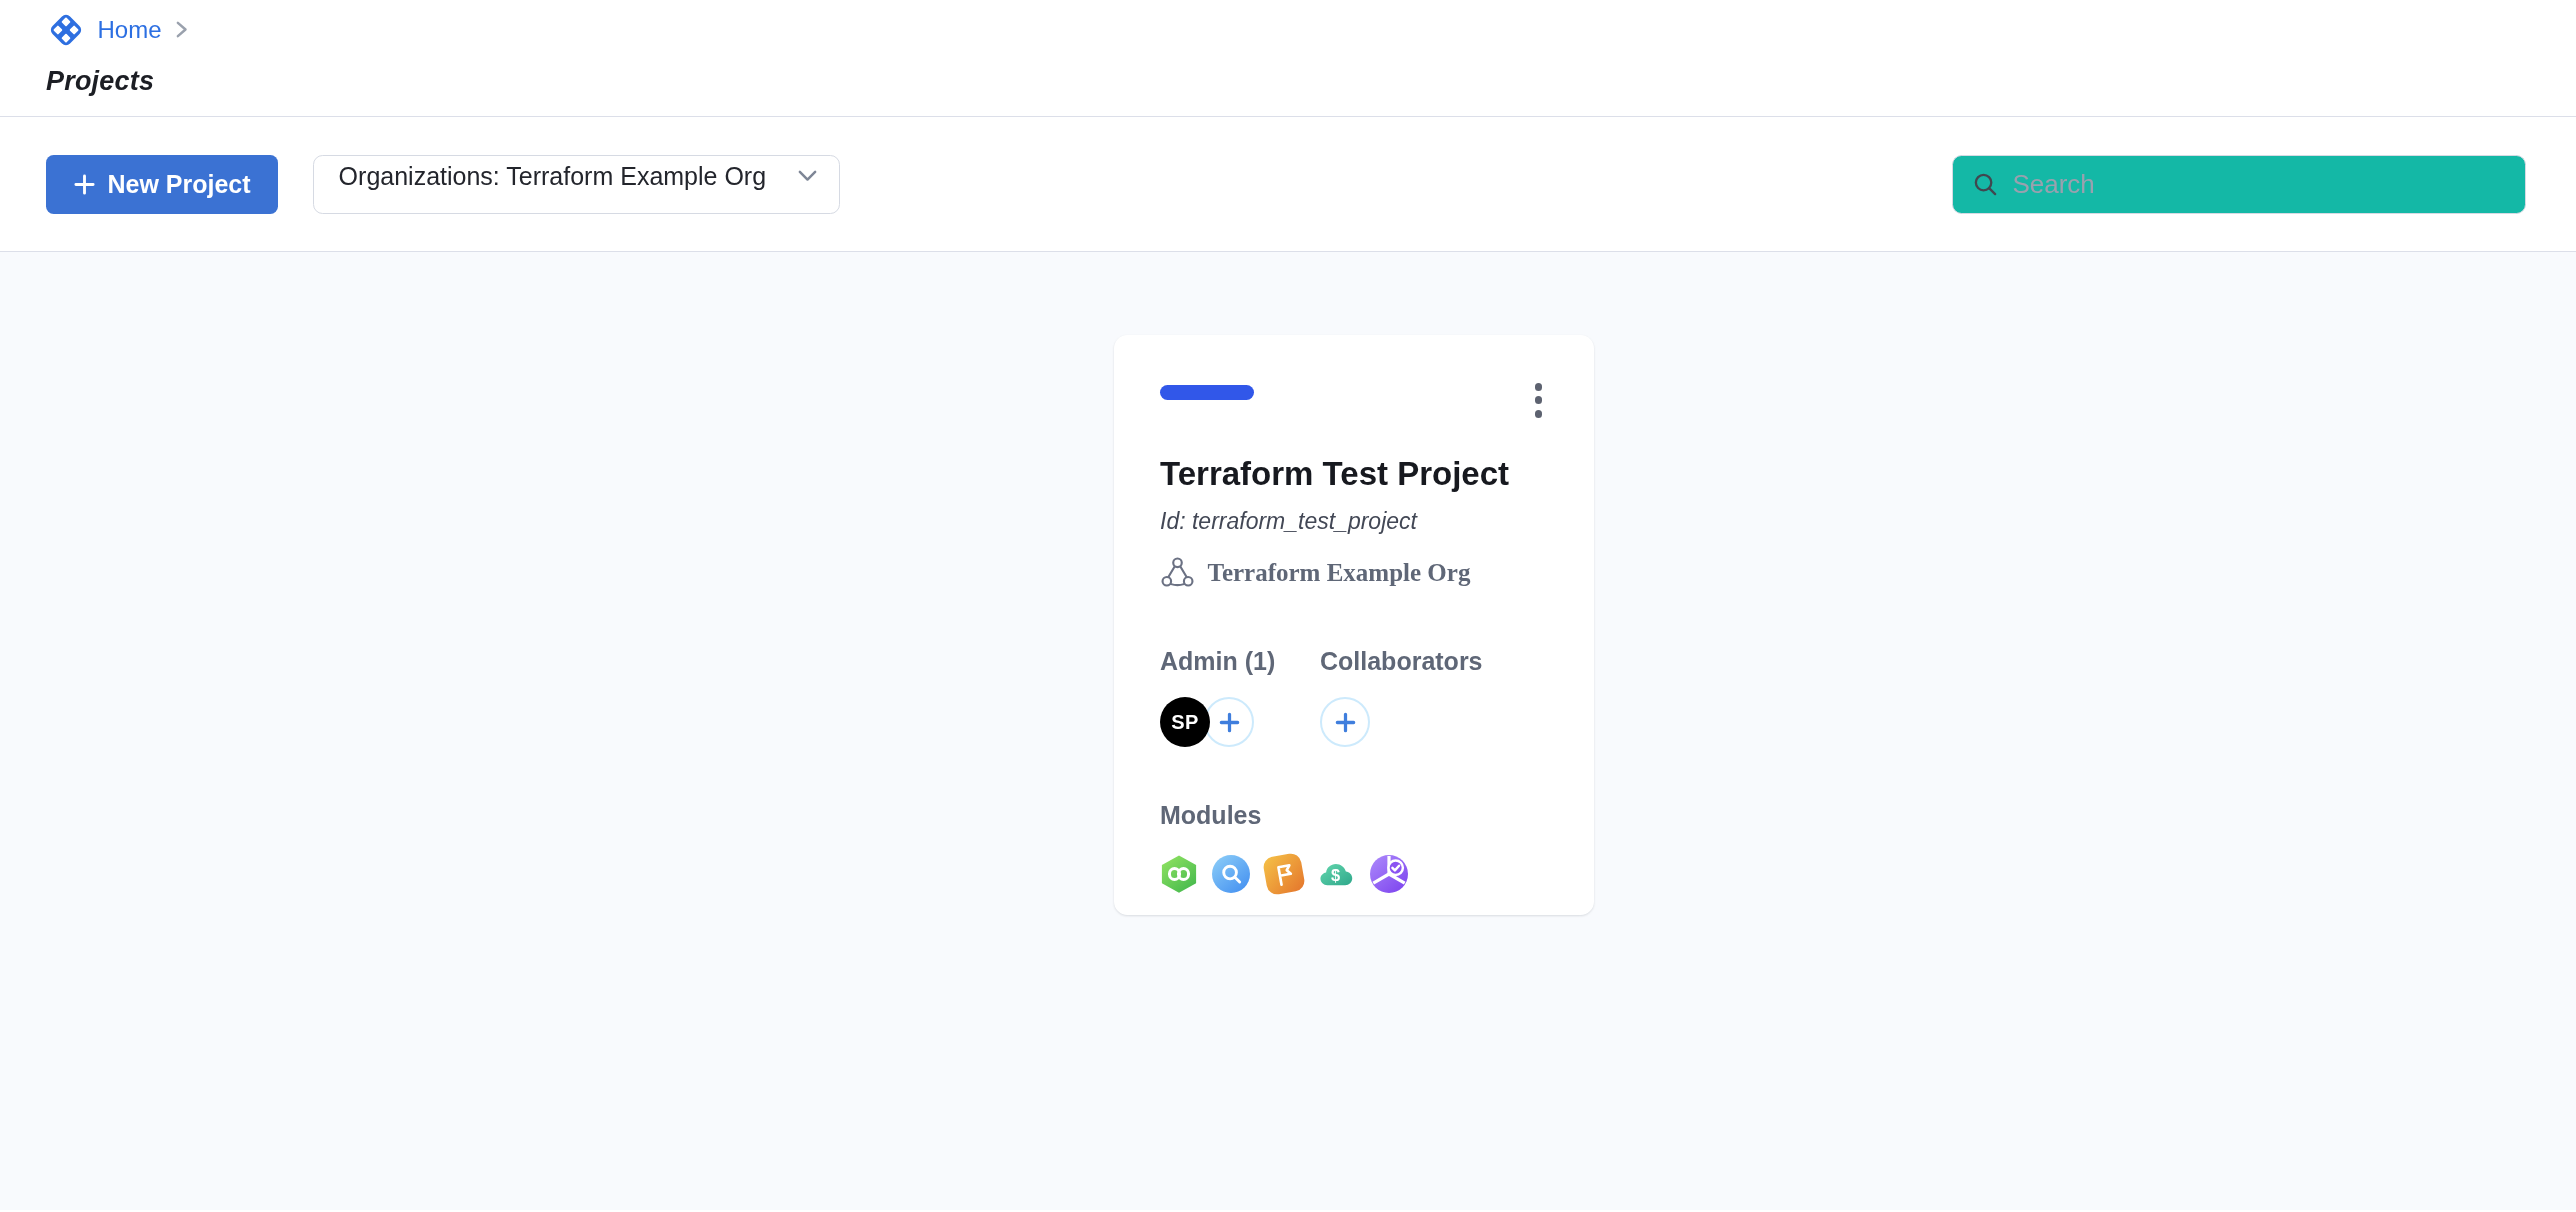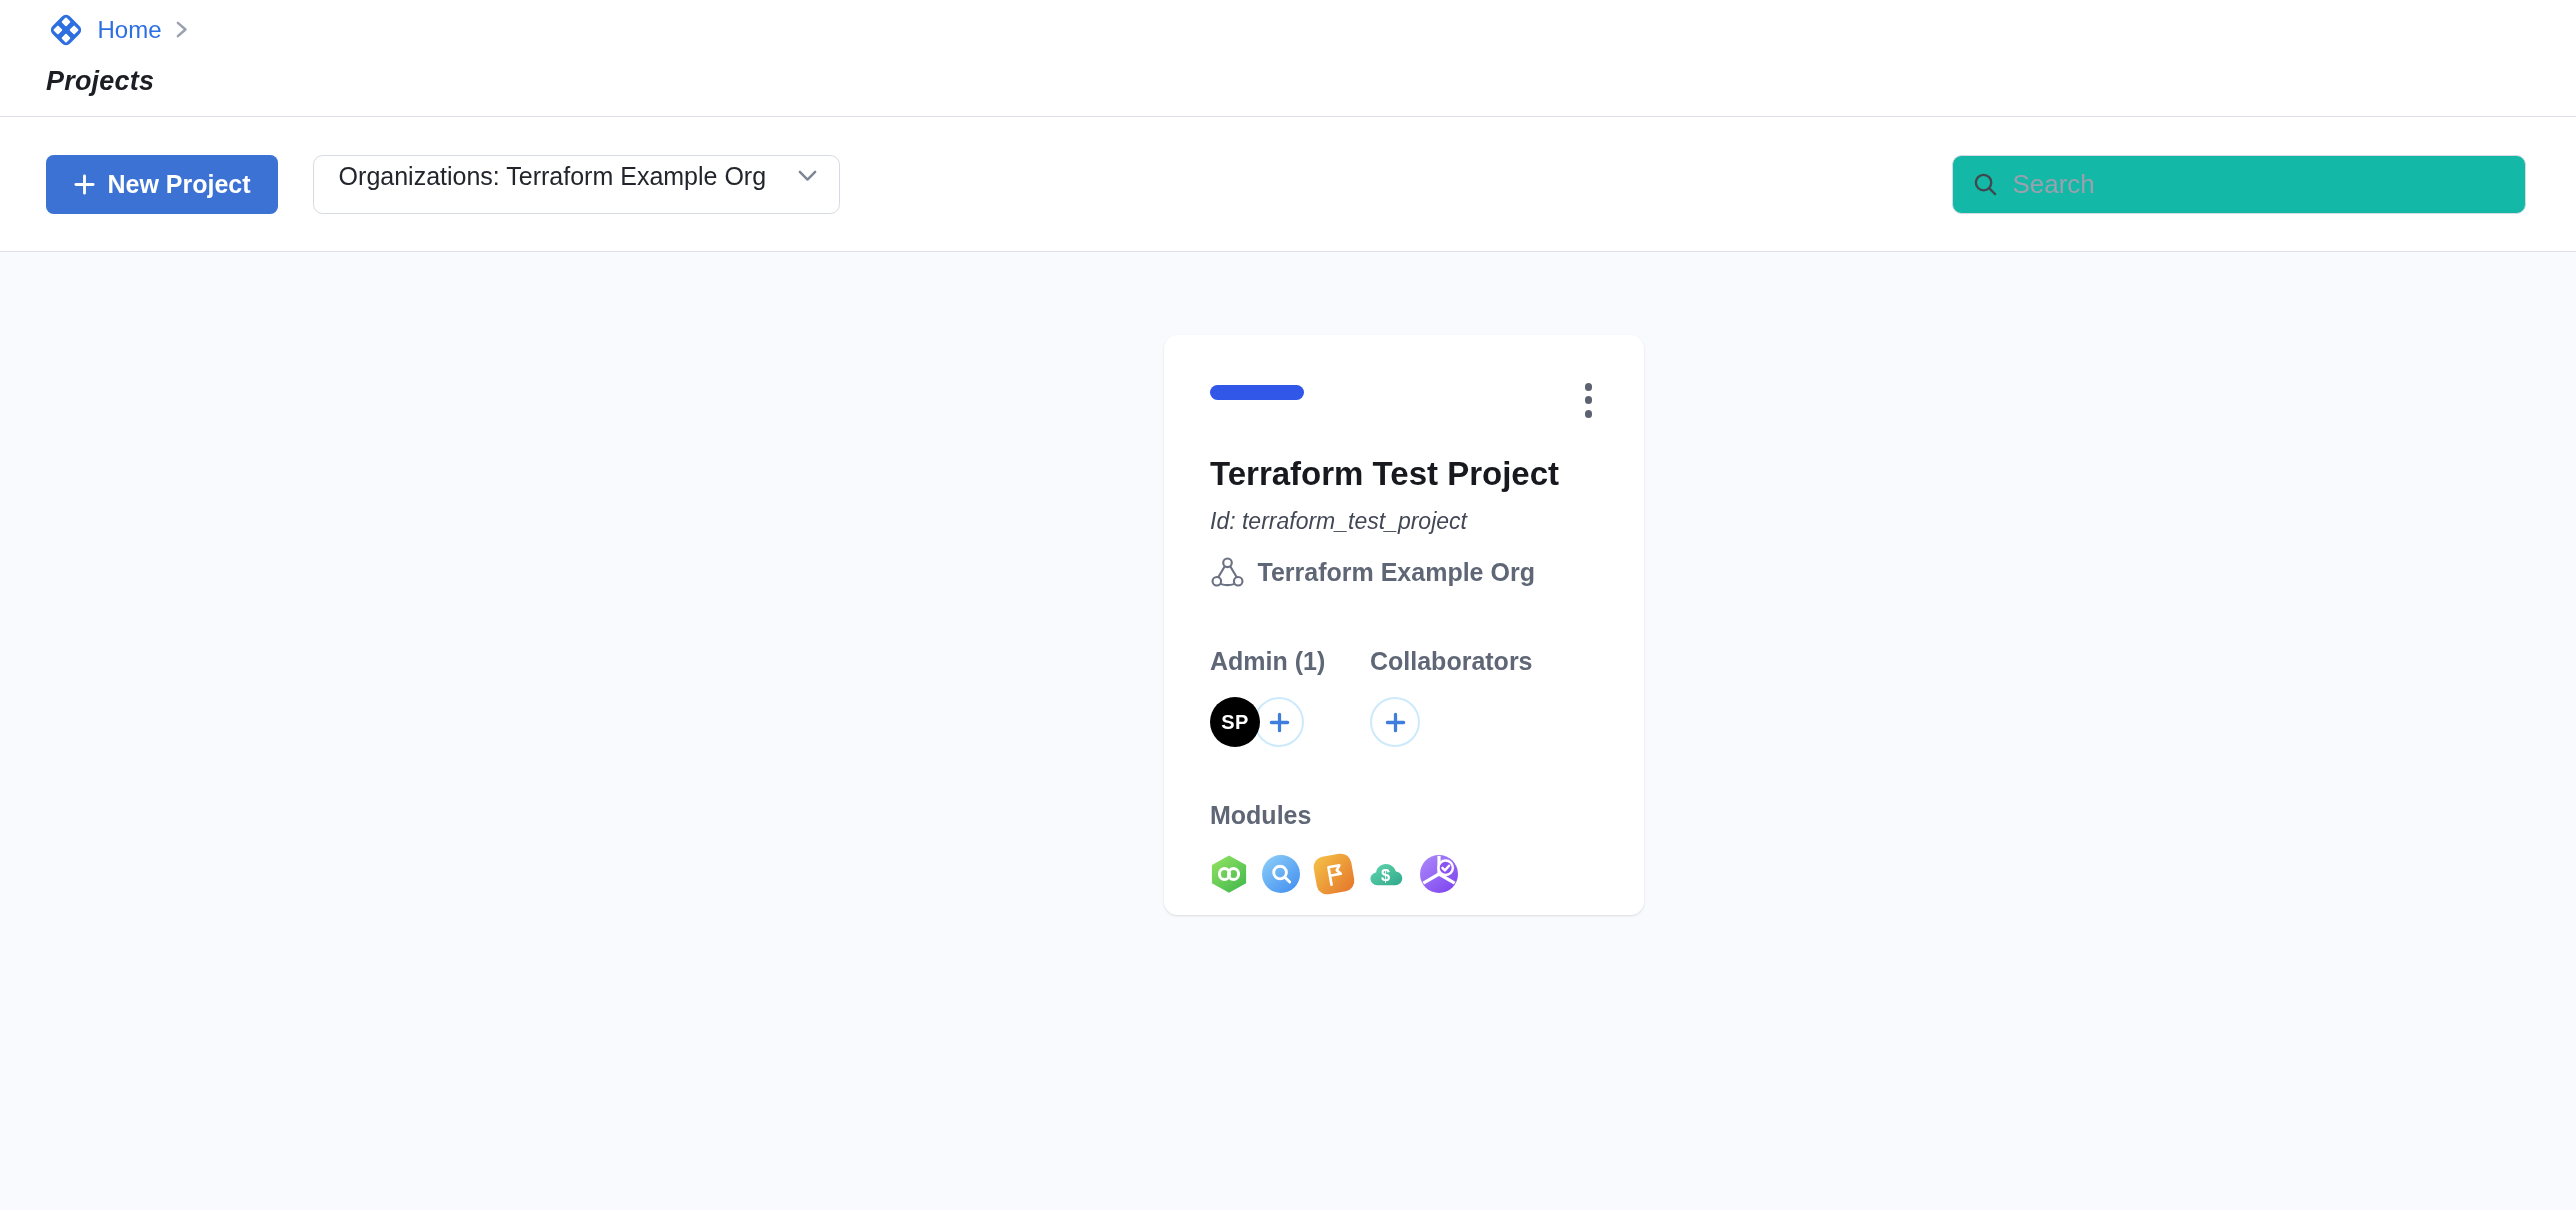--- a/index.html
+++ b/index.html
@@ -29,30 +29,30 @@
                 border:1.9px solid #d6dae3; border-radius:9.6px; background:#14b8a6; padding:0 19px; }
   .search-box input { border:none; outline:none; flex:1; font-size:26px; color:#23252c;
                       font-family:"Liberation Sans", sans-serif; background:transparent; }
   .search-box input::placeholder { color:#99a1ae; }
   .view-toggle { position:absolute; left:2554px; top:173px; width:33px; height:50px;
                  display:flex; flex-direction:column; gap:6.7px; cursor:pointer; }
   .view-toggle .sq { width:29px; height:21px; background:#3a72d4; border-radius:1.9px; }
 
   
   .content { position:relative; height:958px; background:#f8fafd; }
-  .card { position:absolute; left:1164px; top:83px; width:480px; height:580px; background:#ffffff;
+  .card { position:absolute; left:1114px; top:83px; width:480px; height:580px; background:#ffffff;
           border-radius:13.4px; box-shadow:0 1px 2.9px rgba(16,24,40,.08), 0 1px 1.9px rgba(16,24,40,.05);
           padding:48px 46px; cursor:pointer; }
   .card-top { display:flex; justify-content:space-between; align-items:flex-start; }
   .accent-pill { width:94px; height:15.3px; border-radius:7.7px; background:#3157e9; margin-top:1.9px; }
   .kebab { display:flex; flex-direction:column; gap:5.8px; padding:3.8px 7.7px; margin-right:-1.9px; margin-top:-3.8px; cursor:pointer; }
   .kebab .dot { width:7.7px; height:7.7px; border-radius:50%; background:#5d6270; }
   .card-title { margin-top:35px; font-size:33px; font-weight:600; color:#17191f; line-height:1.1; }
   .card-id { margin-top:15.3px; font-size:23px; color:#434856;font-style:italic; }
-  .org-row { margin-top:21px; display:flex; align-items:center; gap:12.5px; }
+  .org-row { margin-top:21px; display:flex; align-items:center; gap:12.5px;font-family:Liberation Serif, serif; }
   .org-row span { font-size:25px; font-weight:600; color:#5f6777; }
   .section-label { font-size:25px; font-weight:600; color:#5f6777; }
   .people-row { margin-top:58px; display:flex; }
   .admin-col { width:160px; }
   .avatars { margin-top:21px; display:flex; align-items:center; }
   .avatar { width:50px; height:50px; border-radius:50%; background:#000000; color:#ffffff;
             font-size:20px; font-weight:700; display:flex; align-items:center; justify-content:center;
             position:relative; z-index:2; letter-spacing:0.5px; cursor:pointer; }
   .add-circle { width:50px; height:50px; border-radius:50%; border:2.9px solid #cdeafc; background:#ffffff;
                 display:flex; align-items:center; justify-content:center; cursor:pointer; position:relative; z-index:1; }

